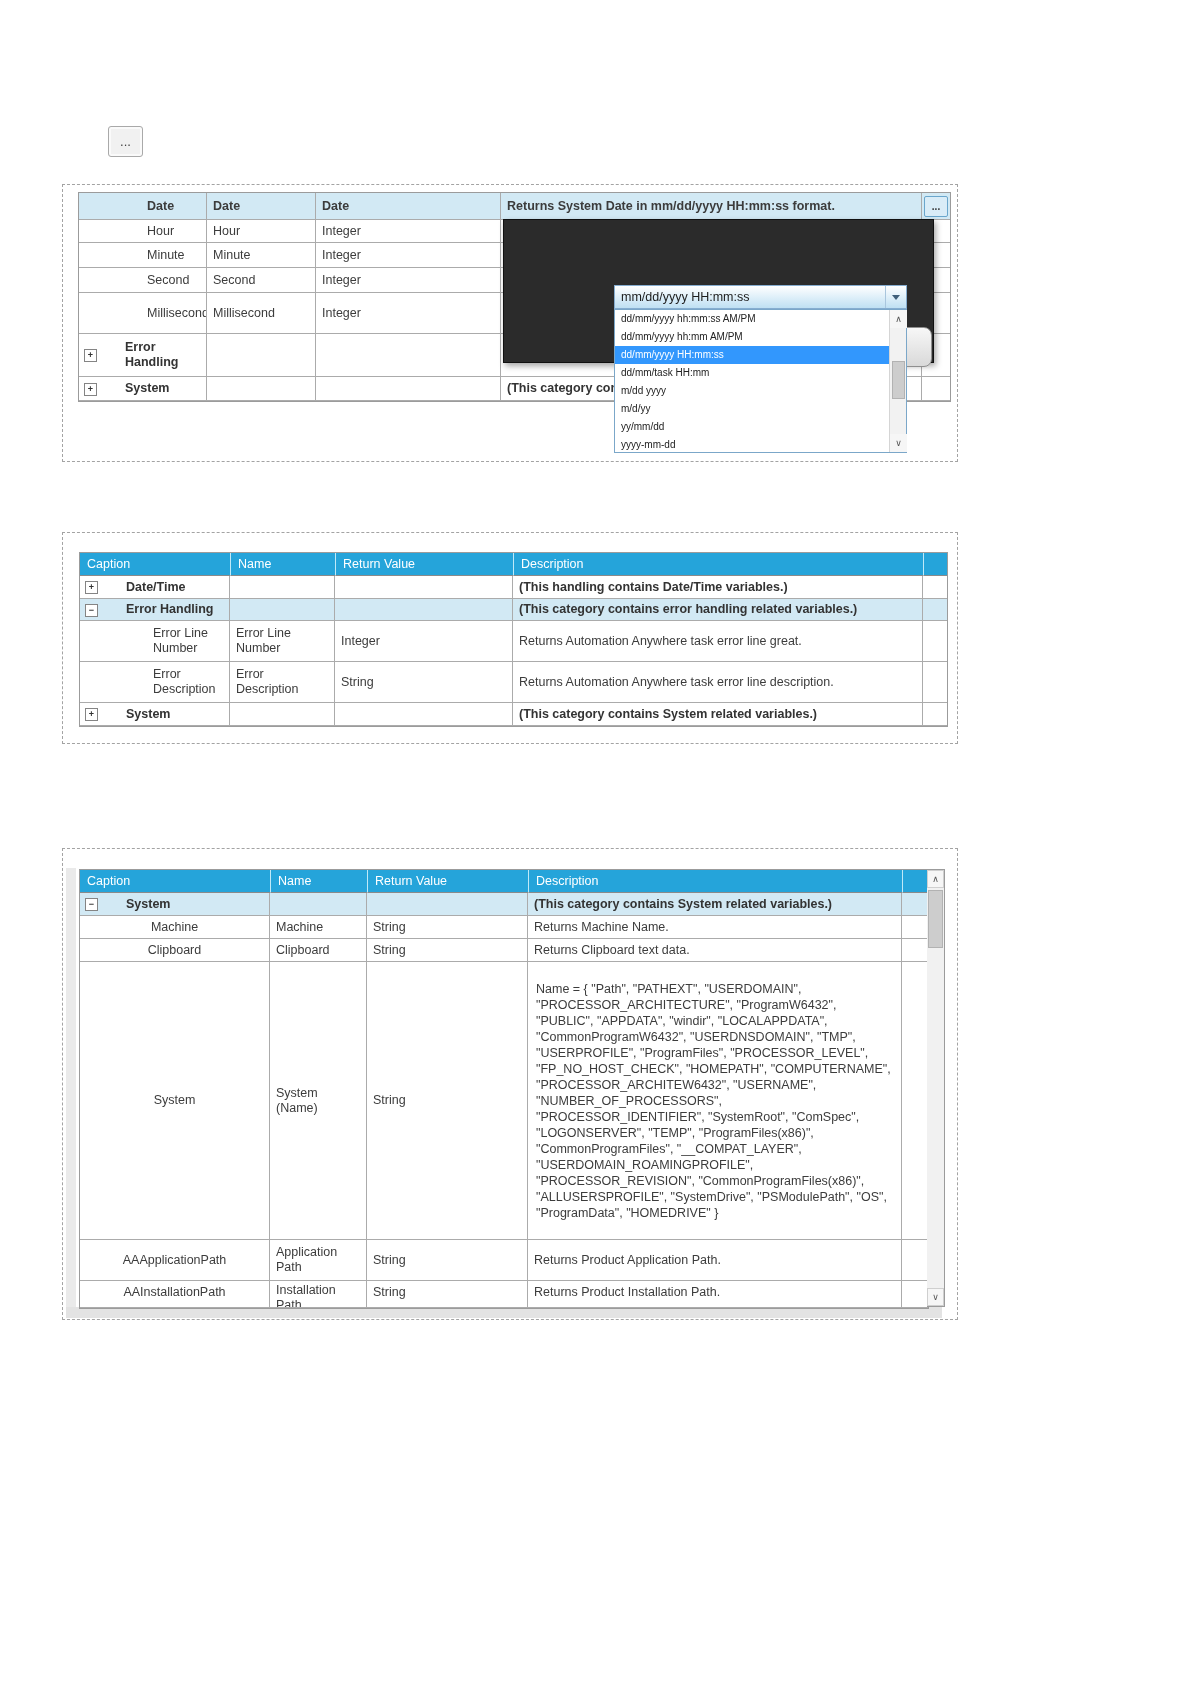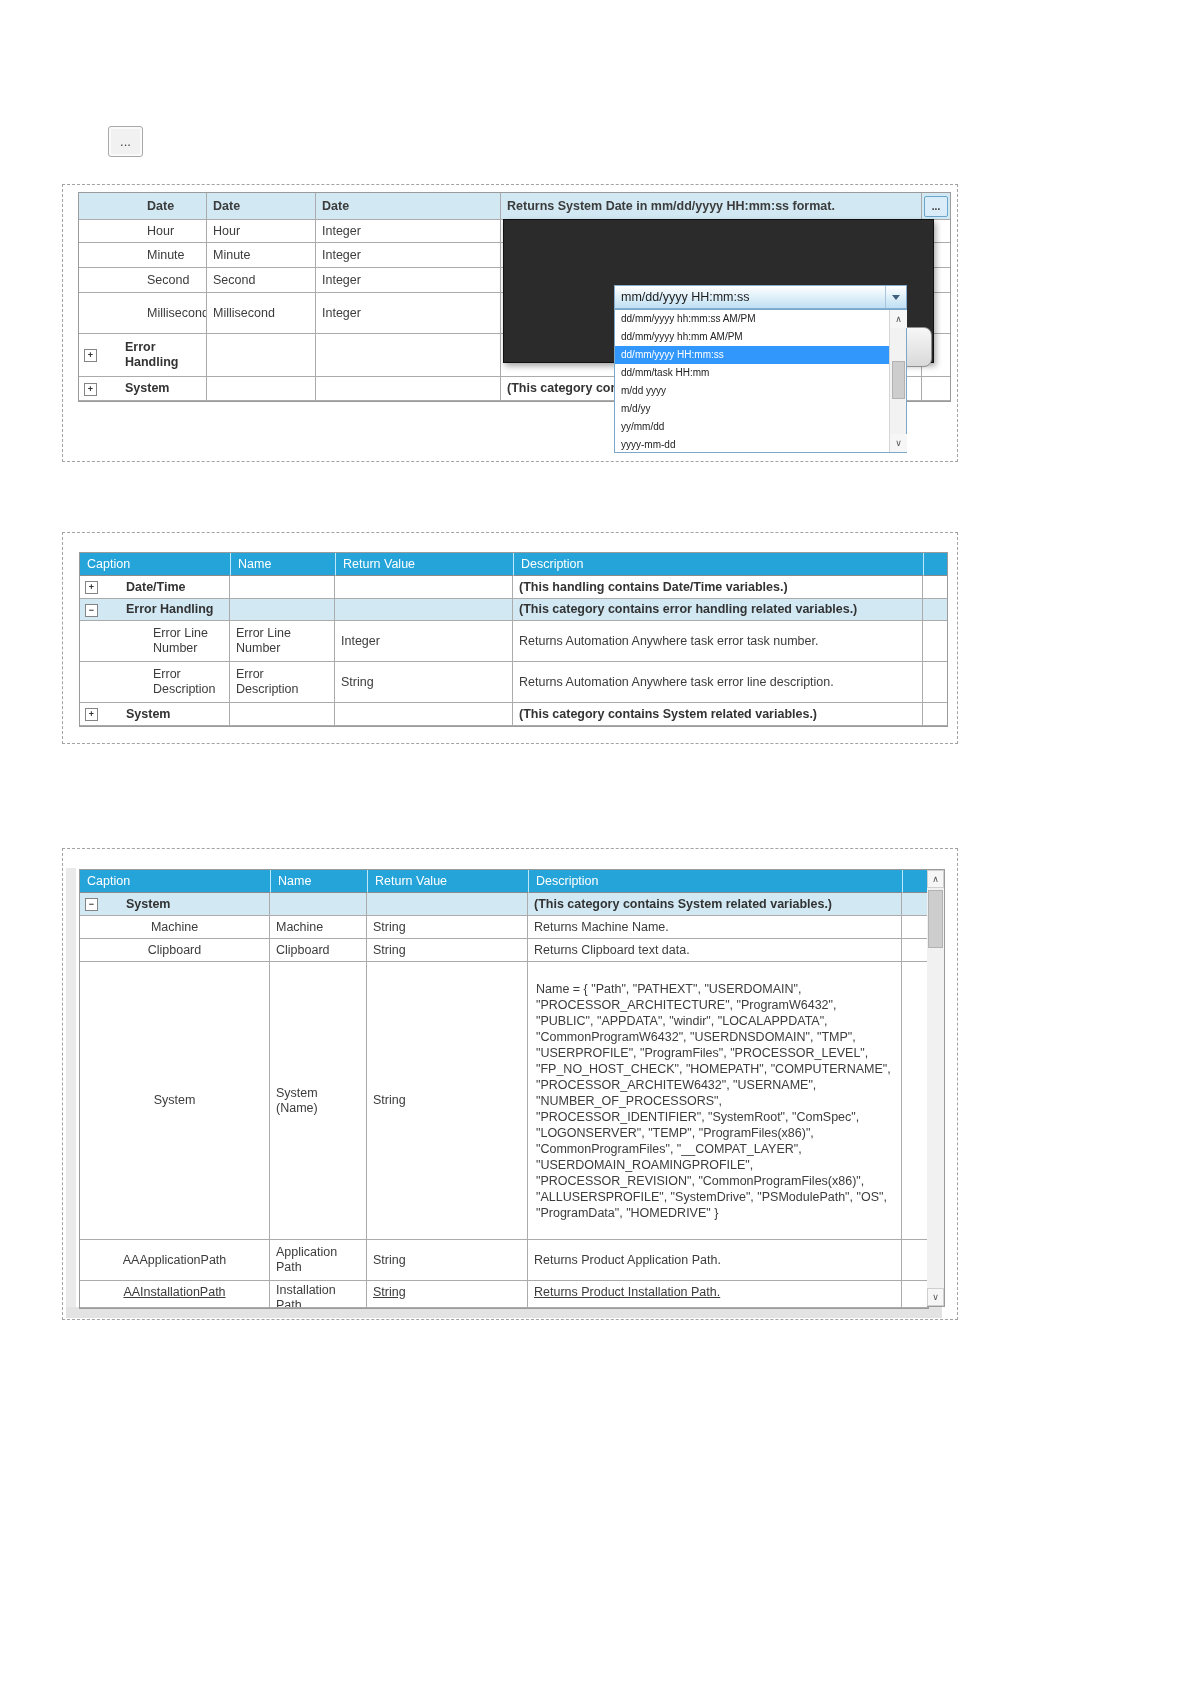--- a/index.html
+++ b/index.html
@@ -41,21 +41,21 @@
   .hdr{background:#25a4da;color:#fff;border-right:none;border-bottom:1px solid #8a8a8a;padding-left:7px;}
   .hdr.sep{border-left:1px solid #bfe9f8;}
   .rowsel .c{background:#d2e9f4;font-weight:bold;}
   .leaf1{padding-left:68px;white-space:nowrap;}
   .leaf2{padding-left:73px;}
   .leaf3{justify-content:center;text-align:center;}
   .cat{padding-left:46px;font-weight:bold;color:#333;}
   .bdesc{font-weight:bold;color:#333;}
   .xp{position:absolute;left:5px;top:50%;margin-top:-6px;width:11px;height:11px;border:1px solid #848484;
       background:#fff;font-size:9px;line-height:9px;color:#333;display:flex;align-items:center;justify-content:center;}
-  .top{align-items:flex-start;padding-top:4px;text-decoration:underline;}
+  .top{align-items:flex-start;padding-top:4px;}
   .clip2{align-items:flex-start;padding-top:2px;}
   .grid-ellipsis{width:24px;height:19px;background:#d9ecf7;border:1px solid #6aa6cc;border-radius:2px;
       font-size:10px;color:#333;display:flex;align-items:center;justify-content:center;margin:auto;}
 
   
   .f3-leftstrip{position:absolute;left:3px;top:19px;width:10px;height:440px;background:#eaeaea;}
   .f3-botstrip{position:absolute;left:3px;top:458px;width:876px;height:11px;background:#e3e3e3;}
   .vscroll{position:absolute;left:864px;top:20px;width:18px;height:438px;background:#f1f1f1;
       border:1px solid #9b9b9b;border-left:none;box-sizing:border-box;}
   .sbtn{position:absolute;left:0;width:17px;height:18px;background:#f6f6f6;border:1px solid #cfcfcf;
@@ -223,21 +223,21 @@
         <div class="c" style="background:#d2e9f4"></div>
         <div class="c" style="background:#d2e9f4"></div>
         <div class="c bdesc" style="background:#d2e9f4">(This category contains error handling related variables.)</div>
         <div class="c lastcol" style="background:#d2e9f4"></div>
       </div>
 
       <div style="display:contents">
         <div class="c leaf2">Error Line Number</div>
         <div class="c">Error Line Number</div>
         <div class="c">Integer</div>
-        <div class="c">Returns Automation Anywhere task error task number.</div>
+        <div class="c">Returns Automation Anywhere task error line great.</div>
         <div class="c lastcol"></div>
       </div>
 
       <div style="display:contents">
         <div class="c leaf2">Error Description</div>
         <div class="c">Error Description</div>
         <div class="c">String</div>
         <div class="c">Returns Automation Anywhere task error line description.</div>
         <div class="c lastcol"></div>
       </div>

